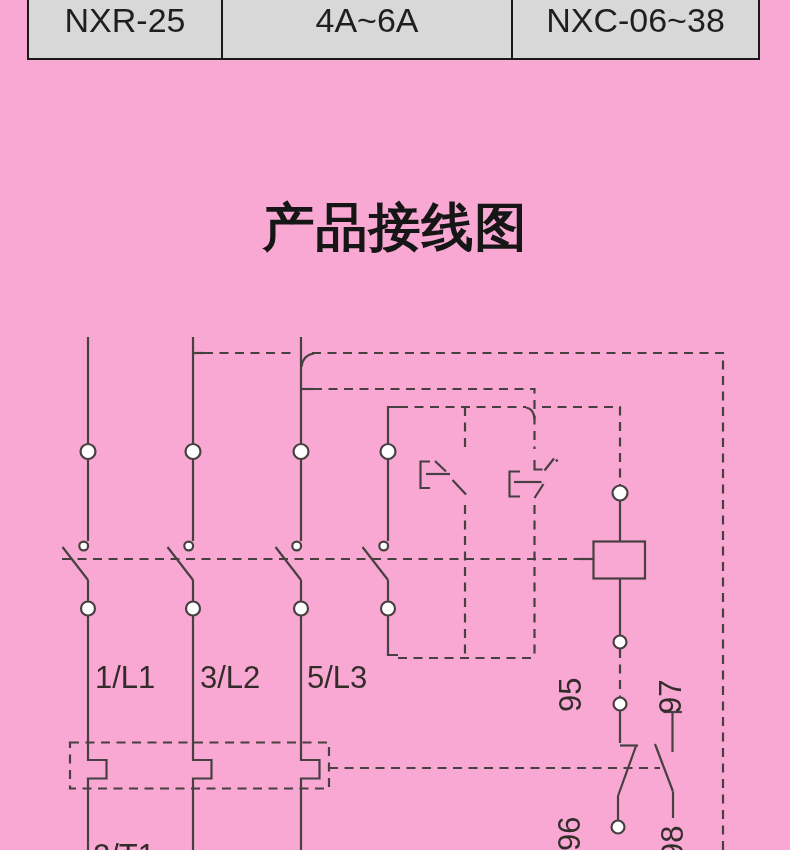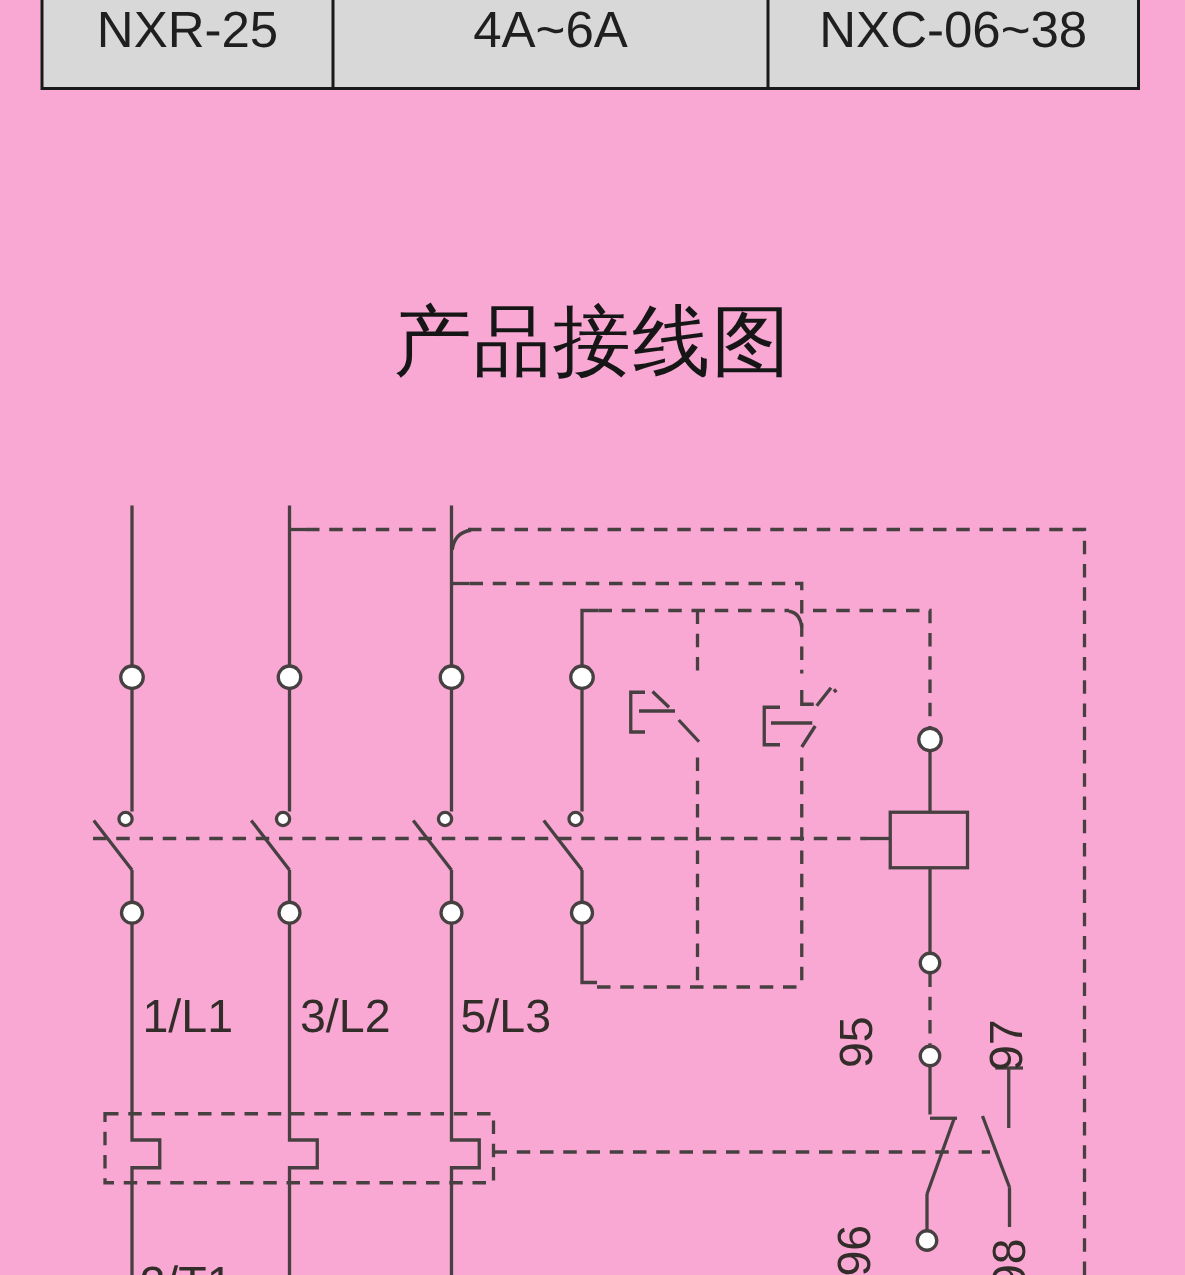--- a/index.html
+++ b/index.html
@@ -11,21 +11,21 @@
               background:#d8d8d8;border:2px solid #191919;box-sizing:border-box;
               display:flex;align-items:center;padding-top:14px;}
   .spec-cell{height:100%;display:flex;align-items:center;justify-content:center;
              font-size:34px;color:#1f1f1f;box-sizing:border-box;}
   .spec-cell.c1{width:192px;}
   .spec-cell.c2{width:290px;border-left:2px solid #191919;}
   .spec-cell.c3{width:247px;border-left:2px solid #191919;}
 
   
   .sec-title{position:absolute;left:0;top:193px;width:790px;text-align:center;
-             font-size:52px;font-weight:400;color:#161616;letter-spacing:1px;}
+             font-size:52px;font-weight:700;color:#161616;letter-spacing:1px;}
 
   
   svg.diagram{position:absolute;left:0;top:0;width:790px;height:850px;}
   .s{stroke:#474040;stroke-width:2.2;fill:none;}
   .d{stroke:#474040;stroke-width:2.2;fill:none;stroke-dasharray:9 6.5;}
   .c{stroke:#474040;stroke-width:2.2;fill:#ffffff;}
   .lbl{fill:#332d2a;font-family:"Liberation Sans",sans-serif;font-size:31px;}
 </style>
 </head>
 <body>

